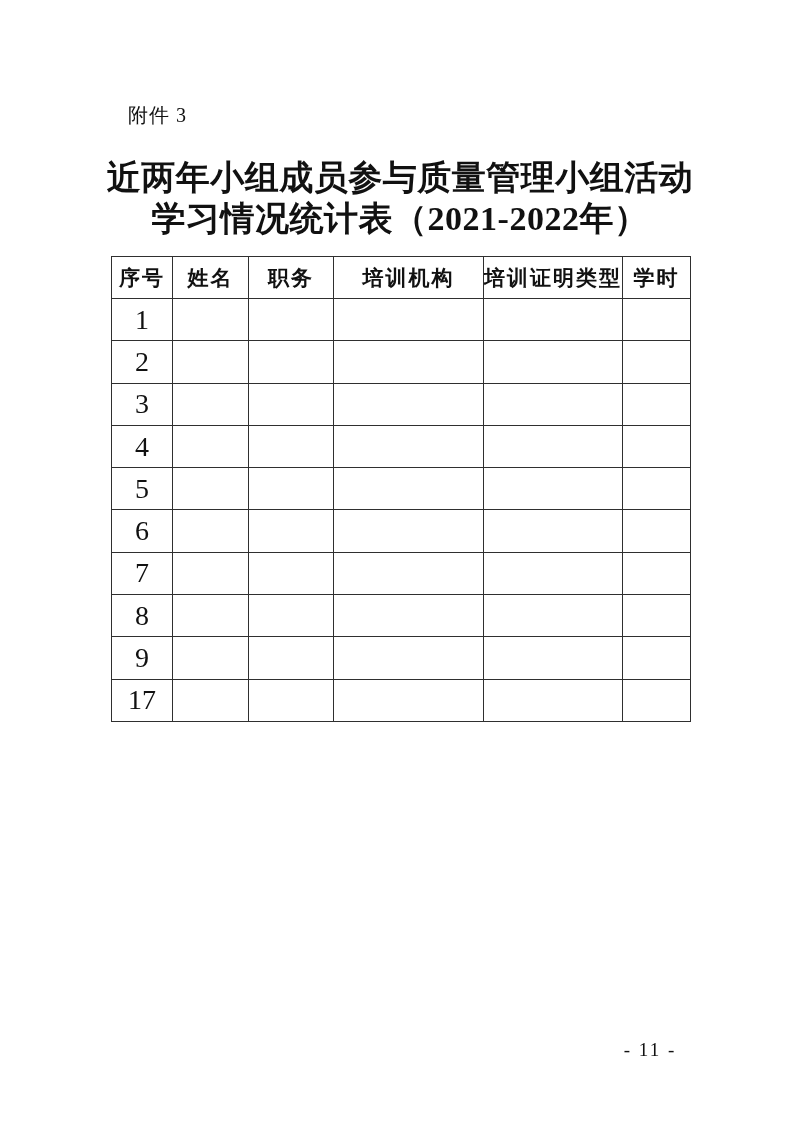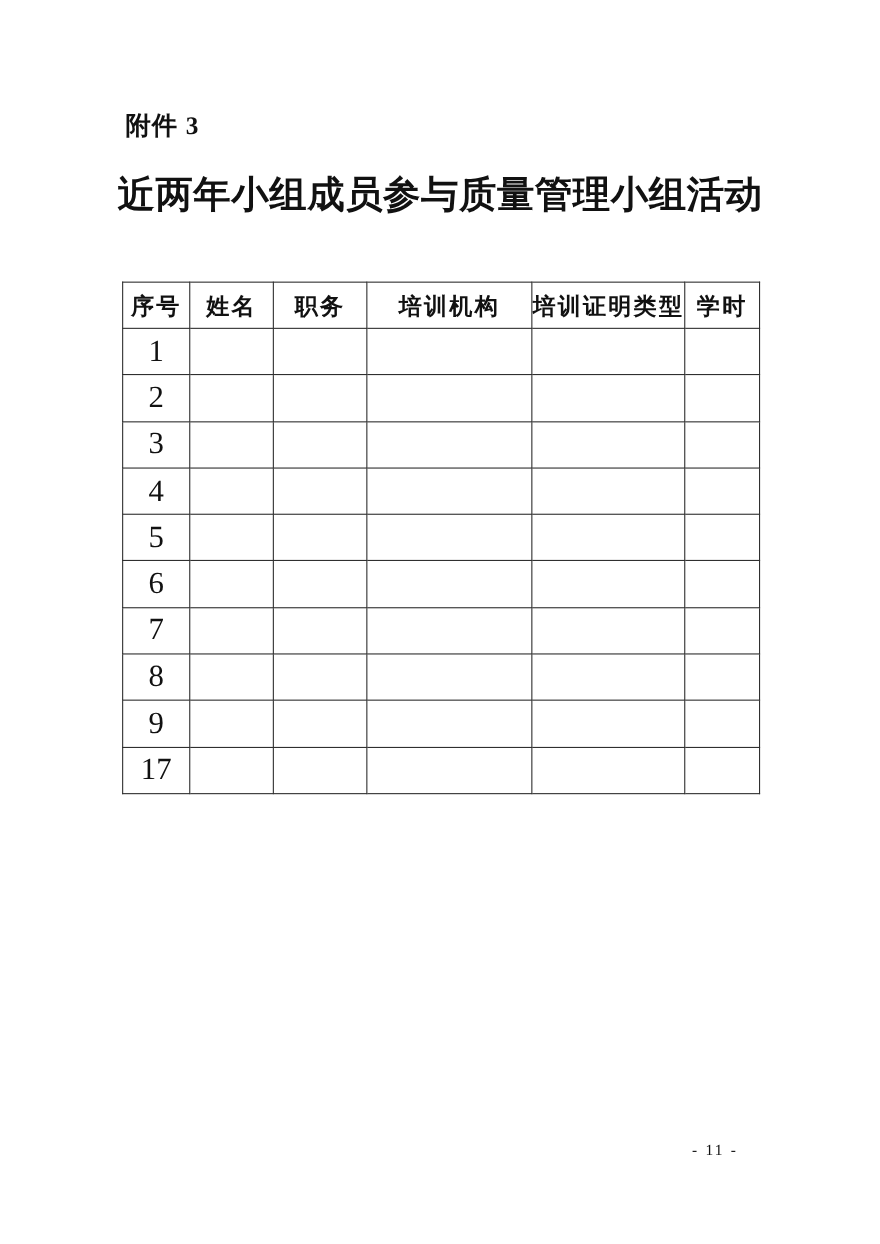--- a/index.html
+++ b/index.html
@@ -16,26 +16,25 @@
     position: relative;
     width: 800px;
     height: 1131px;
     background: var(--bg-color);
     color: var(--text-color);
     font-family: "Liberation Serif", "DejaVu Serif", serif;
     overflow: hidden;
   }
   .attachment-label {
     position: absolute;
-    left: 114px;
+    left: 128px;
     top: 102px;
-    font-size: 23px;
+    font-size: 20px;
     line-height: 26px;
     letter-spacing: 1px;
-    font-weight: bold;
   }
   .doc-title {
     position: absolute;
     left: 0;
     top: 157px;
     width: 800px;
     text-align: center;
     font-weight: bold;
     font-size: 34px;
     line-height: 41px;
@@ -71,33 +70,34 @@
     font-size: 28px;
     font-weight: normal;
     font-family: "Liberation Serif", "DejaVu Serif", serif;
   }
   .page-number {
     position: absolute;
     left: 600px;
     top: 1039px;
     width: 100px;
     text-align: center;
-    font-size: 14px;
+    font-size: 19px;
     letter-spacing: 2px;
   }
 </style>
 </head>
 <body>
 
 <div class="page">
 
   <div class="attachment-label">附件 3</div>
 
   <div class="doc-title">
     <div>近两年小组成员参与质量管理小组活动</div>
+    <div>学习情况统计表（2021-2022年）</div>
   </div>
 
   <table class="stats-table">
     <colgroup>
       <col style="width:61px">
       <col style="width:76px">
       <col style="width:85px">
       <col style="width:150px">
       <col style="width:139px">
       <col style="width:68px">

